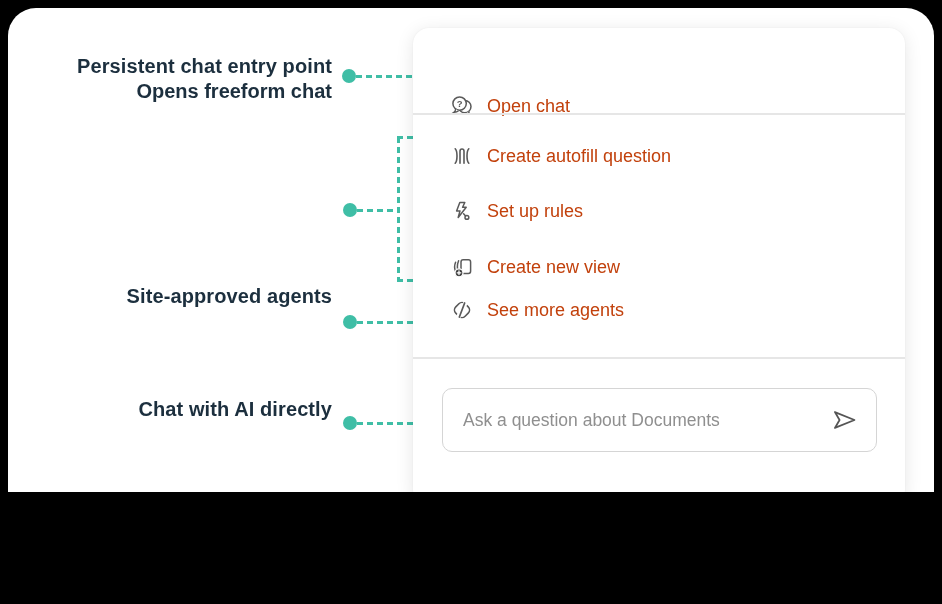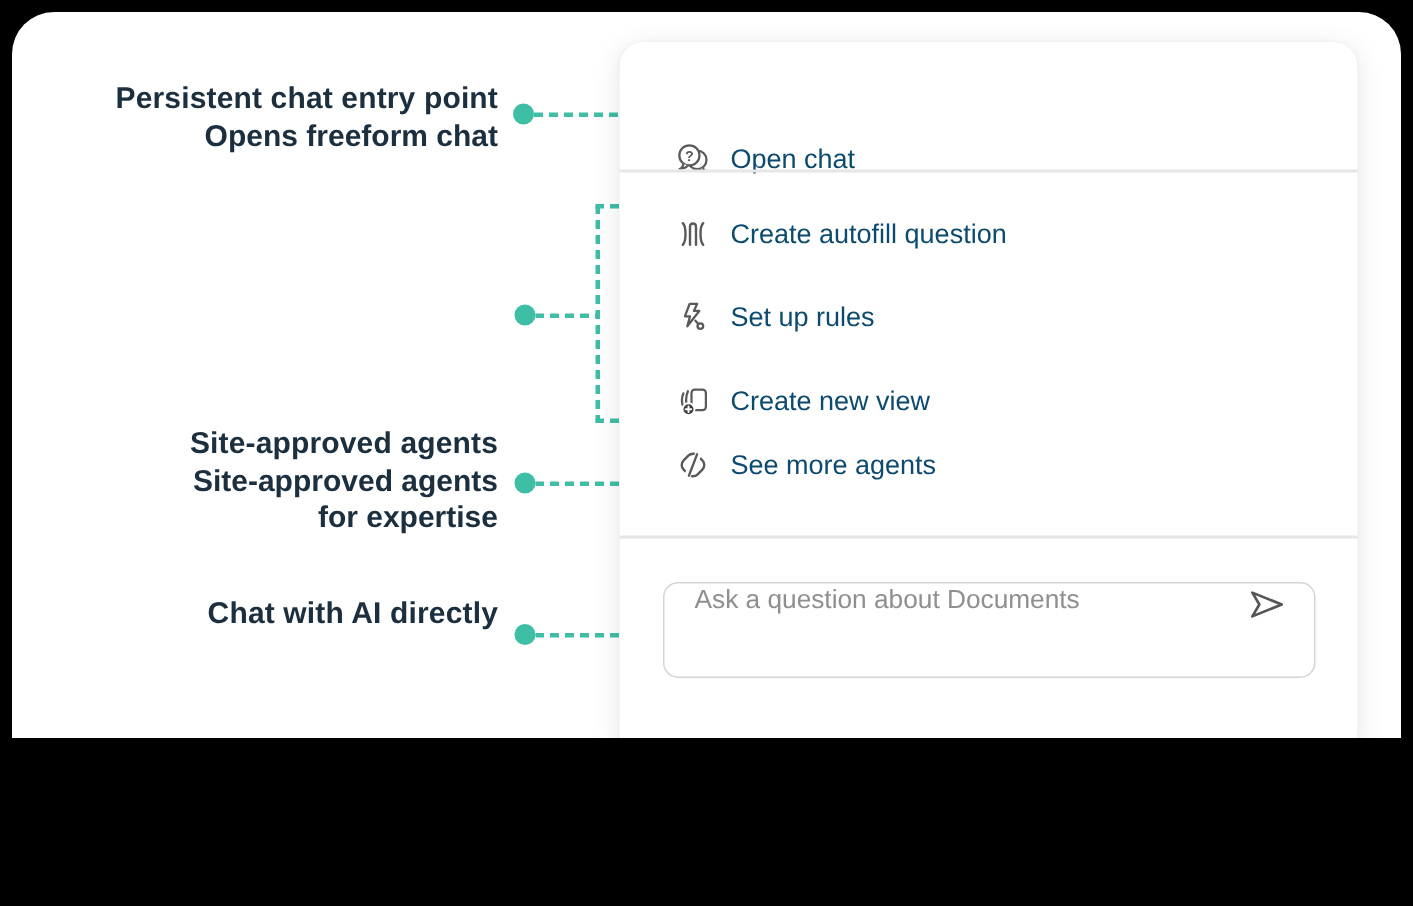--- a/index.html
+++ b/index.html
@@ -22,32 +22,32 @@
             background:repeating-linear-gradient(90deg,#3FBEA6 0 6px,transparent 6px 10px); }
   .dash-v { position:absolute; width:3px;
             background:repeating-linear-gradient(180deg,#3FBEA6 0 6px,transparent 6px 10px); }
 
   
   .panel { position:absolute; left:413px; top:28px; width:492px; height:477px; background:#fff;
            border-radius:16px; box-shadow:0 3px 18px rgba(0,0,0,.10), 0 0 2px rgba(0,0,0,.05); }
   .menu-row { position:absolute; left:37px; height:36px; display:flex; align-items:center; gap:13px;
               cursor:pointer; }
   .menu-row .mi { width:24px; height:24px; flex:0 0 24px; }
-  .menu-row .ml { font-size:18px; color:#0c4a6e; white-space:nowrap; }
+  .menu-row .ml { font-size:18px; color:#c2410c; white-space:nowrap; }
   .row-openchat { top:60px; }
   .row-autofill { top:110px; }
   .row-rules    { top:165px; }
   .row-view     { top:221px; }
   .row-agents   { top:264px; }
   .divider { position:absolute; left:0; width:492px; height:1.5px; background:#E6E6E6; }
   .div-1 { top:85px; } .div-2 { top:329px; }
 
   .ask-box { position:absolute; left:29px; top:360px; width:435px; height:64px;
              border:1.3px solid #D5D5D5; border-radius:10px; background:#fff;
-             display:flex; align-items:flex-start; padding:0 18px 0 20px; }
+             display:flex; align-items:center; padding:0 18px 0 20px; }
   .ask-box input { flex:1; border:none; outline:none; font-size:17.5px; color:#3a3a3a;
                    font-family:"Liberation Sans", sans-serif; background:transparent; }
   .ask-box input::placeholder { color:#8F8F8F; }
   .send-btn { width:28px; height:28px; background:none; border:none; cursor:pointer; padding:0; }
 
   
   .fab { position:absolute; left:853px; top:522px; width:50px; height:50px; background:#fff;
          border:2px solid #5EC5CF; border-radius:13px; display:flex; align-items:center;
          justify-content:center; cursor:pointer; box-shadow:0 1px 4px rgba(0,0,0,.06); }
 </style>
@@ -56,21 +56,20 @@
 
 <div class="stage">
   <div class="card"></div>
 
   <div class="annotation ann-1">
     <div class="ann-title">Persistent chat entry point</div>
     <div class="ann-desc">Opens freeform chat</div>
   </div>
   <div class="annotation ann-3">
     <div class="ann-title">Site-approved agents</div>
-    <div class="ann-desc">Site-approved agents for expertise</div>
   </div>
   <div class="annotation ann-4">
     <div class="ann-title">Chat with AI directly</div>
   </div>
 
   <div class="dot" style="left:342px; top:69px;"></div>
   <div class="dash-h" style="left:356px; top:74.5px; width:57px;"></div>
 
   <div class="dot" style="left:343px; top:203px;"></div>
   <div class="dash-h" style="left:357px; top:208.5px; width:41px;"></div>

